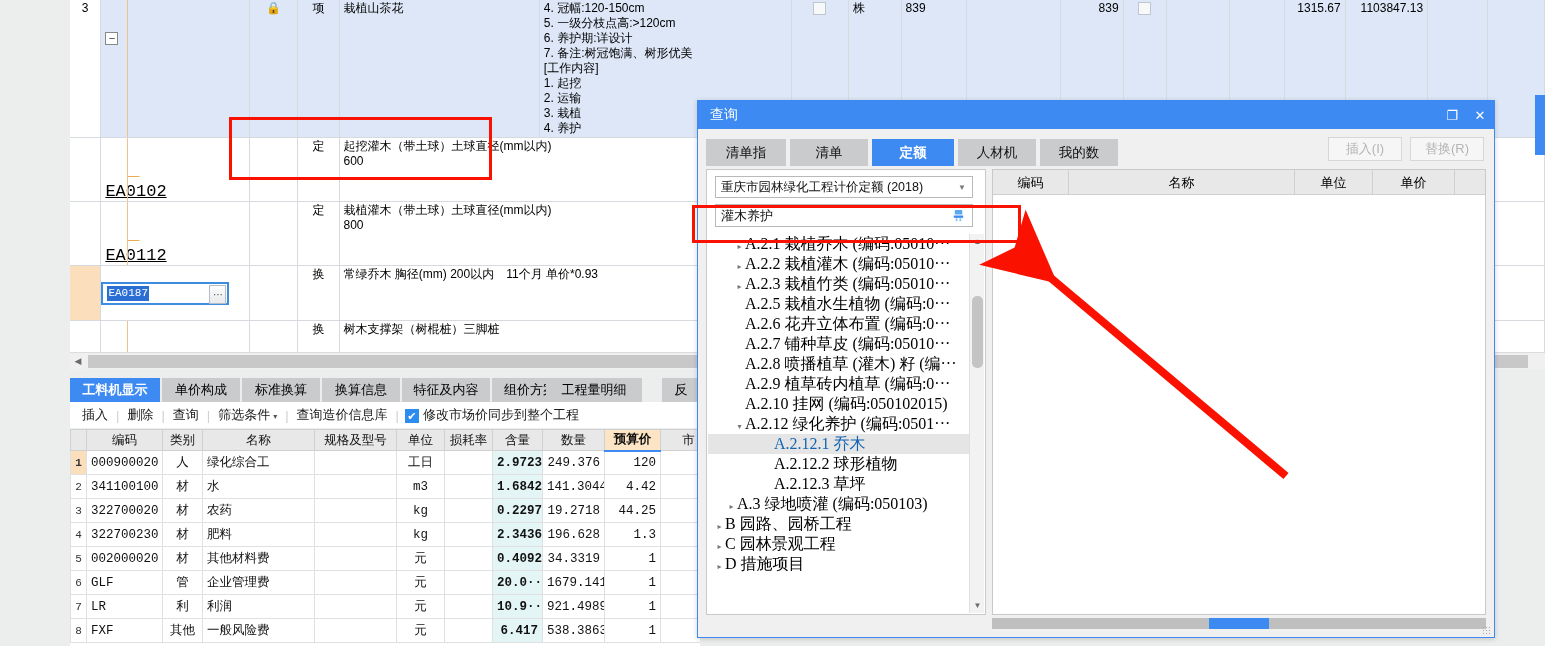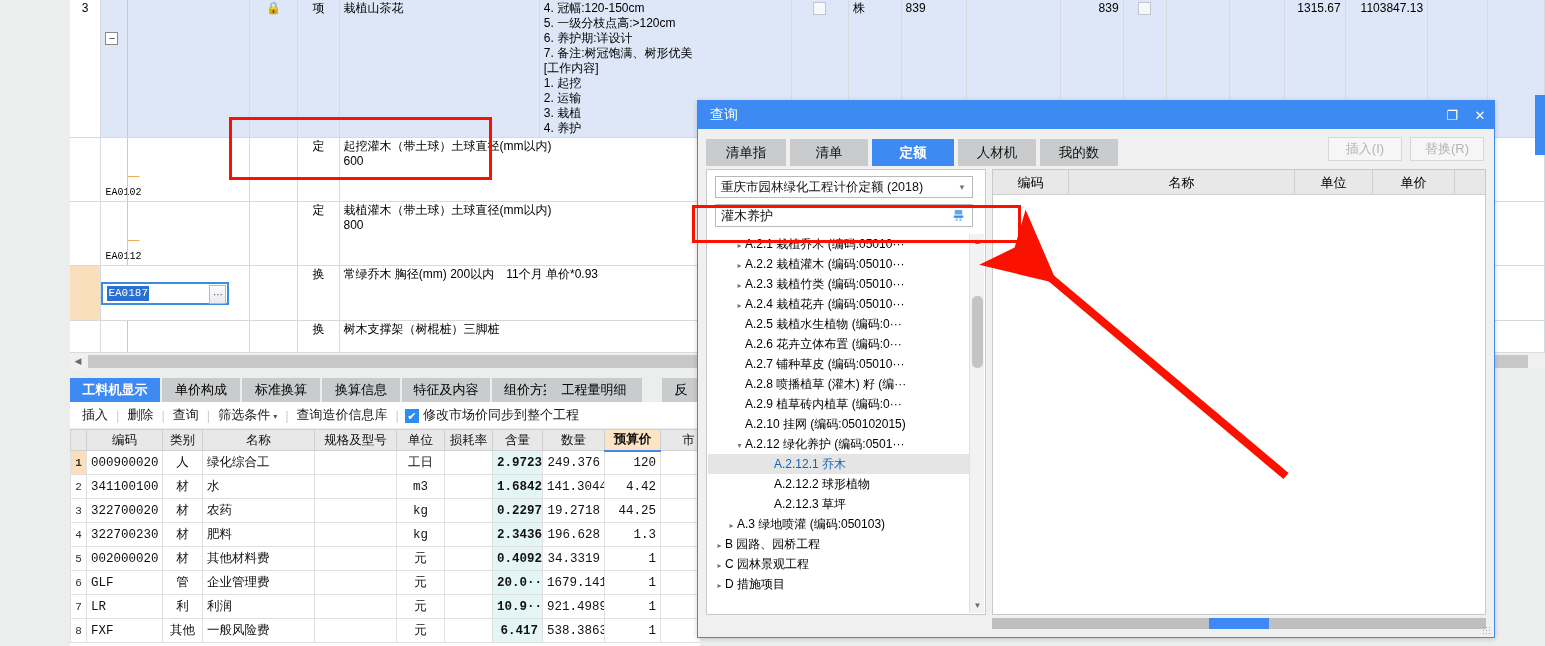--- a/index.html
+++ b/index.html
@@ -53,21 +53,21 @@
   .c-b3   { width: 52px; }
   .c-b4   { width: 50px; }
 
   .minus-box {
     display:inline-block; width:13px; height:13px; line-height:11px;
     border:1px solid #888; background:#fff; text-align:center;
     font-size:11px; color:#333; vertical-align: middle;
   }
   .lock-ico { display:inline-block; color:#666; font-size:12px; }
   .tline { color:#e8a33d; }
-  .tcode { font-family:"Liberation Mono","DejaVu Sans Mono",monospace; font-size:10px; }
+  .tcode { font-family:"Liberation Mono","DejaVu Sans Mono",monospace; font-size:17px;text-decoration:underline; }
   .vline {
     position:absolute; left:26px; top:0; bottom:0; width:1px; background:#f0c28a;
   }
   .chkbox {
     display:inline-block; width:13px; height:13px; border:1px solid #c0c6cf;
     background:#f7f8fa; vertical-align:middle;
   }
 
   
   .edit-cell {
@@ -178,21 +178,21 @@
   .srch .ico { position:absolute; right:6px; top:3px; width:15px; height:15px; }
 
   .tree {
     position:absolute; left:1px; top:64px; right:1px; bottom:1px; overflow:hidden;
     background:#fff; font-size:12.5px;
   }
   .trow { height:20px; line-height:20px; white-space:nowrap; position:relative; padding-left:4px;}
   .trow.selected { background:#e5e5e5; color:#1464b4; }
   .trow .tw { display:inline-block; color:#777; font-size:8px; width:11px; text-align:center;}
   .trow .tw.none { color:transparent; }
-  .trow .lbl { font-family:Liberation Sans, sans-serif; font-size:12px;}
+  .trow .lbl { font-family:Liberation Serif, serif; font-size:16px;}
 
   .vscroll {
     position:absolute; right:1px; top:64px; bottom:1px; width:15px; background:#f2f2f2;
     border-left:1px solid #e0e0e0;
   }
   .vscroll .up, .vscroll .dn { position:absolute; left:0; width:15px; height:15px;
     color:#6b6b6b; font-size:8px; text-align:center; line-height:15px;}
   .vscroll .up { top:0; } .vscroll .dn { bottom:0; }
   .vscroll .thumb { position:absolute; left:2px; top:62px; width:11px; height:72px;
     background:#c4c4c4; border-radius:5px;}
@@ -555,21 +555,20 @@
             <rect x="3" y="8" width="10" height="2.5" fill="#3d8bf2"></rect>
             <rect x="5" y="11" width="2" height="3" fill="#8cc4f4"></rect>
             <rect x="9" y="11" width="2" height="3" fill="#8cc4f4"></rect>
           </svg>
         </div>
 
         <div class="tree">
           <div class="trow" style="padding-left:26px"><span class="tw">▸</span><span class="lbl">A.2.1 栽植乔木 (编码:05010···</span></div>
           <div class="trow" style="padding-left:26px"><span class="tw">▸</span><span class="lbl">A.2.2 栽植灌木 (编码:05010···</span></div>
           <div class="trow" style="padding-left:26px"><span class="tw">▸</span><span class="lbl">A.2.3 栽植竹类 (编码:05010···</span></div>
-          <div class="trow" style="padding-left:26px"><span class="tw">▸</span><span class="lbl">A.2.4 栽植花卉 (编码:05010···</span></div>
           <div class="trow" style="padding-left:26px"><span class="tw none"></span><span class="lbl">A.2.5 栽植水生植物 (编码:0···</span></div>
           <div class="trow" style="padding-left:26px"><span class="tw none"></span><span class="lbl">A.2.6 花卉立体布置 (编码:0···</span></div>
           <div class="trow" style="padding-left:26px"><span class="tw none"></span><span class="lbl">A.2.7 铺种草皮 (编码:05010···</span></div>
           <div class="trow" style="padding-left:26px"><span class="tw none"></span><span class="lbl">A.2.8 喷播植草 (灌木) 籽 (编···</span></div>
           <div class="trow" style="padding-left:26px"><span class="tw none"></span><span class="lbl">A.2.9 植草砖内植草 (编码:0···</span></div>
           <div class="trow" style="padding-left:26px"><span class="tw none"></span><span class="lbl">A.2.10 挂网 (编码:050102015)</span></div>
           <div class="trow" style="padding-left:26px"><span class="tw">▾</span><span class="lbl">A.2.12 绿化养护 (编码:0501···</span></div>
           <div class="trow selected" style="padding-left:66px"><span class="lbl">A.2.12.1 乔木</span></div>
           <div class="trow" style="padding-left:66px"><span class="lbl">A.2.12.2 球形植物</span></div>
           <div class="trow" style="padding-left:66px"><span class="lbl">A.2.12.3 草坪</span></div>

